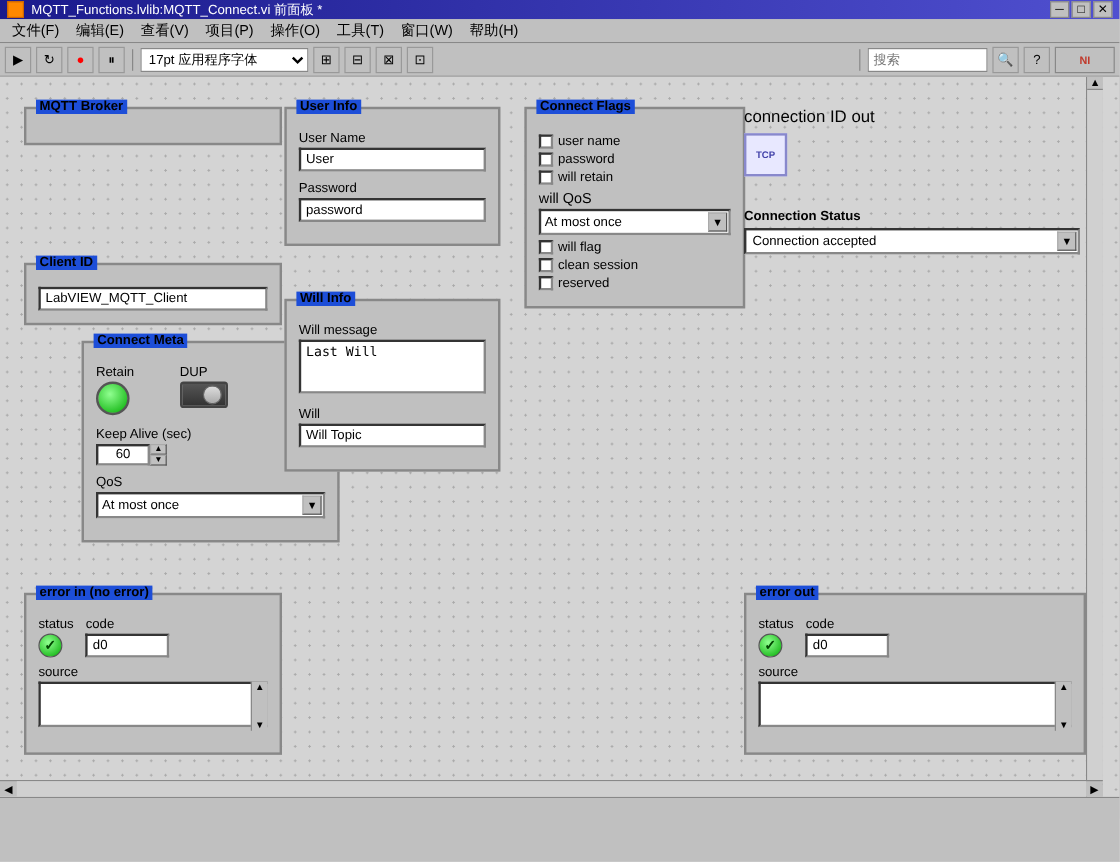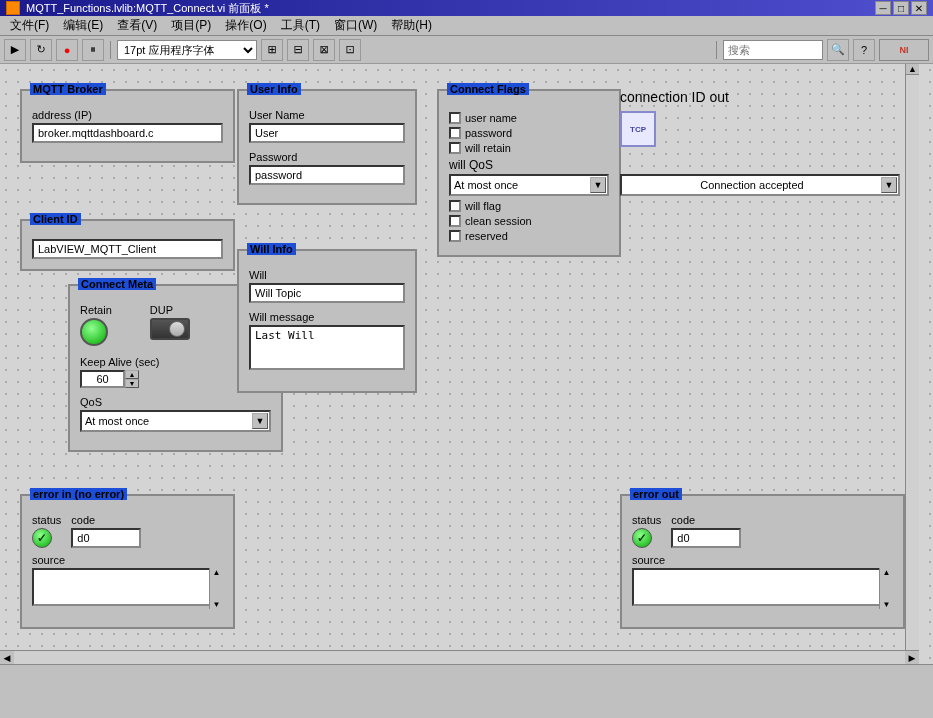--- a/index.html
+++ b/index.html
@@ -115,24 +115,20 @@
       <span style="color:#c0392b;">NI</span>
     </div>
   </div>
 </div>
 
 <div class="canvas-area">
   <div class="canvas-content">
 
     <div style="position:absolute;left:20px;top:25px;width:215px;background:#c0c0c0;border:2px solid #888;padding:18px 10px 10px 10px;">
       <span class="panel-title">MQTT Broker</span>
-      <div class="field-group">
-        <div class="field-label">address (IP)</div>
-        <input class="field-input" type="text" value="broker.mqttdashboard.c" style="">
-      </div>
     </div>
 
     <div style="position:absolute;left:20px;top:155px;width:215px;background:#c0c0c0;border:2px solid #888;padding:18px 10px 10px 10px;">
       <span class="panel-title">Client ID</span>
       <input class="field-input" type="text" value="LabVIEW_MQTT_Client" style="">
     </div>
 
     <div style="position:absolute;left:20px;top:220px;width:215px;background:#c0c0c0;border:2px solid #888;padding:18px 10px 10px 10px;margin-left:48px;">
       <span class="panel-title">Connect Meta</span>
       <div style="display:flex;gap:38px;margin-bottom:10px;">
@@ -174,26 +170,26 @@
       </div>
       <div class="field-group">
         <div class="field-label">Password</div>
         <input class="field-input" type="text" value="password" style="">
       </div>
     </div>
 
     <div style="position:absolute;left:237px;top:185px;width:180px;background:#c0c0c0;border:2px solid #888;padding:18px 10px 10px 10px;">
       <span class="panel-title">Will Info</span>
       <div class="field-group">
+        <div class="field-label">Will message</div>
+        <textarea class="text-area" rows="2" style="width: 100%; height: 45px;">Last Will</textarea>
+      </div>
+      <div class="field-group">
         <div class="field-label">Will</div>
         <input class="field-input" type="text" value="Will Topic" style="">
-      </div>
-      <div class="field-group">
-        <div class="field-label">Will message</div>
-        <textarea class="text-area" rows="2" style="width: 100%; height: 45px;">Last Will</textarea>
       </div>
     </div>
 
     <div style="position:absolute;left:437px;top:25px;width:184px;background:#c0c0c0;border:2px solid #888;padding:18px 10px 10px 10px;">
       <span class="panel-title">Connect Flags</span>
       <div class="check-row">
         <div class="check-box"></div>
         <span>user name</span>
       </div>
       <div class="check-row">
@@ -226,22 +222,23 @@
     </div>
 
     <div style="position:absolute;left:620px;top:25px;">
       <div style="font-size:14px;font-weight:normal;margin-bottom:6px;">connection ID out</div>
       <div class="tcp-icon">
         <div style="font-size:8px;font-weight:bold;color:#4444aa;">TCP</div>
       </div>
     </div>
 
     <div style="position:absolute;left:620px;top:110px;width:280px;">
+      <div style="font-size:11px;font-weight:bold;margin-bottom:4px;">Connection Status</div>
       <div style="display:flex;align-items:center;background:white;border:2px inset #888;padding:1px;">
-        <span style="flex:1;font-size:11px;padding:0 4px;text-align:center;">Connection accepted</span>
+        <span style="flex:1;font-size:11px;padding:0 4px;">Connection accepted</span>
         <div class="dropdown-arrow">▼</div>
       </div>
     </div>
 
     <div style="position:absolute;left:20px;top:430px;width:215px;background:#c0c0c0;border:2px solid #888;padding:18px 10px 10px 10px;">
       <span class="panel-title">error in (no error)</span>
       <div style="display:flex;gap:10px;align-items:flex-end;margin-bottom:6px;">
         <div>
           <div class="field-label">status</div>
           <div class="status-icon">

